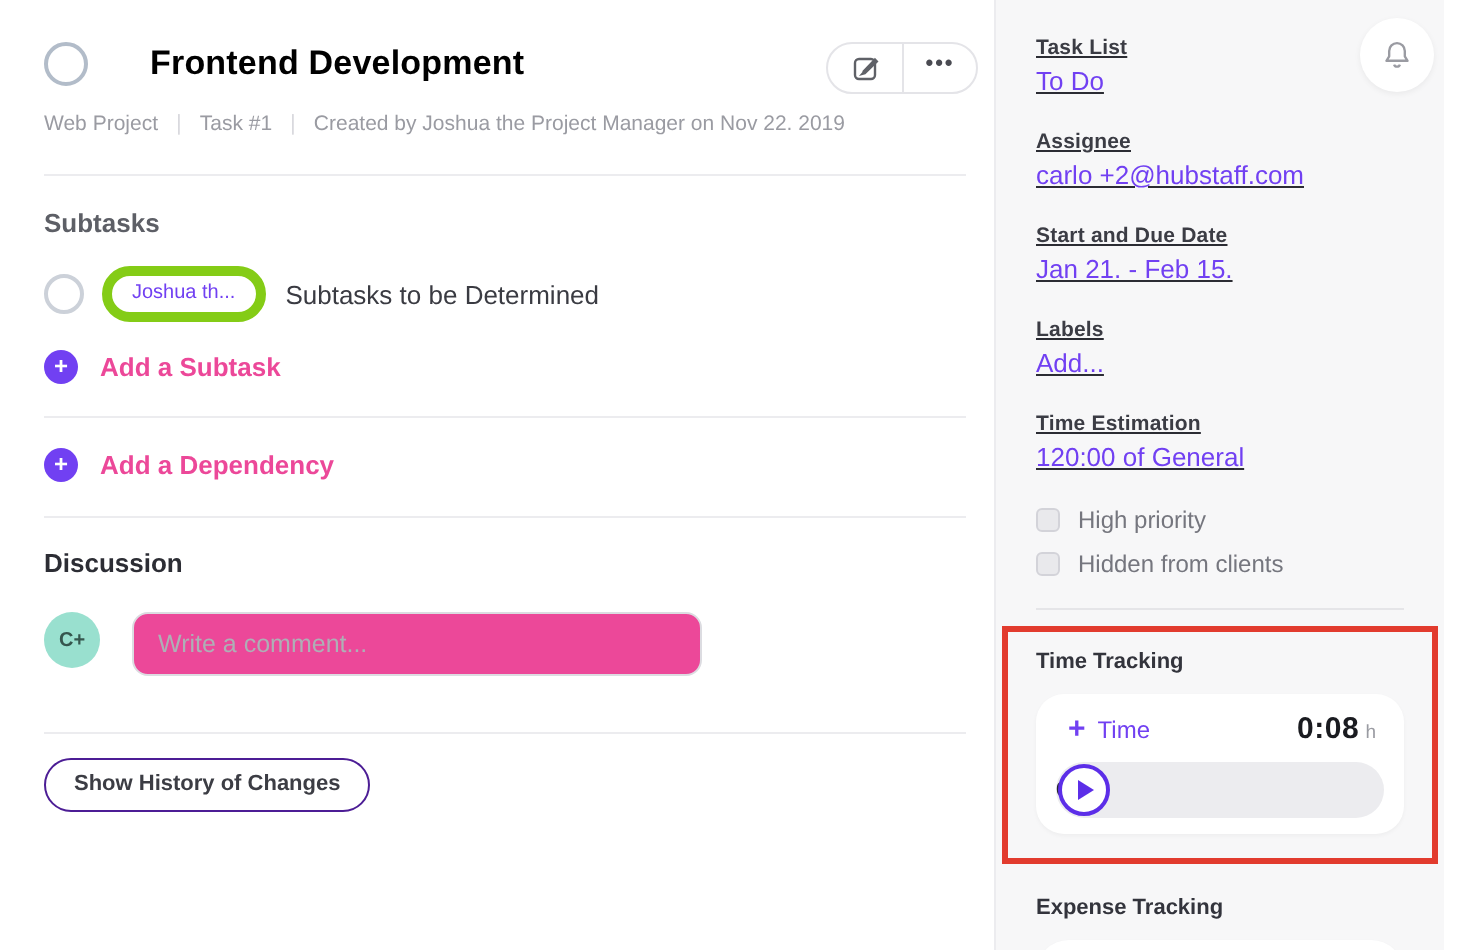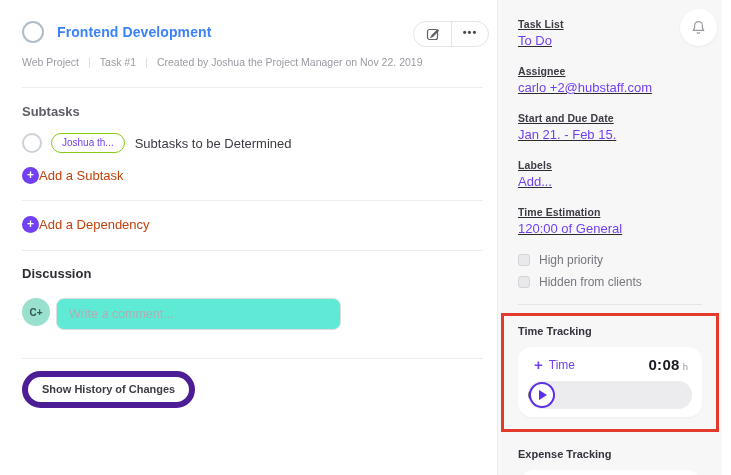--- a/index.html
+++ b/index.html
@@ -4,47 +4,47 @@
 <style>
   * { margin:0; padding:0; box-sizing:border-box; }
   html,body { background:#fff; }
   body { font-family:"Liberation Sans", sans-serif; color:#2b2c33; }
   .screen { position:relative; width:731px; height:475px; background:#fff; overflow:hidden; display:flex; }
 
   
   .main { position:relative; flex:1; padding:0 14px 0 22px; background:#fff; }
   .title-row { display:flex; align-items:center; margin-top:21px; }
   .task-circle { width:22px; height:22px; border-radius:50%; border:2px solid #b2bcc9; background:#fff; flex:0 0 auto; }
-  .page-title { font-size:14px; font-weight:bold; color:#3b82f6; margin-left:13px; letter-spacing:.1px; }
+  .page-title { font-size:17px; font-weight:bold; color:#000000; margin-left:31px; letter-spacing:.1px; }
   .actions { position:absolute; top:21px; right:8px; display:flex; height:26px; border:1px solid #e4e4e8; border-radius:14px; background:#fff; overflow:hidden; }
   .actions .seg { width:37px; display:flex; align-items:center; justify-content:center; cursor:pointer; color:#5f6167; }
   .actions .seg + .seg { border-left:1px solid #e4e4e8; }
   .dots { font-size:11px; letter-spacing:1px; color:#4a4b52; font-weight:bold; line-height:1; padding-bottom:4px; }
   .breadcrumb { display:flex; align-items:center; gap:9px; margin-top:13px; font-size:10.5px; color:#9a9ba2; }
   .breadcrumb .sep { color:#d9d9de; font-size:11px; }
   .rule { height:1px; background:#ececef; border:0; }
   .rule-1 { margin-top:19px; }
   .section-h { font-size:13px; font-weight:bold; color:#5d5f66; margin-top:16px; }
   .subtask-row { display:flex; align-items:center; margin-top:14px; }
   .subtask-circle { width:20px; height:20px; border-radius:50%; border:2px solid #ccd1d9; background:#fff; flex:0 0 auto; }
-  .assignee-badge { margin-left:9px; border:1px solid #84cc16; border-radius:999px; padding:3px 10px 4px; font-size:10px; color:#7140f2; background:#fff; cursor:pointer; }
+  .assignee-badge { margin-left:9px; border:5px solid #84cc16; border-radius:999px; padding:3px 10px 4px; font-size:10px; color:#7140f2; background:#fff; cursor:pointer; }
   .subtask-title { margin-left:10px; font-size:13px; color:#3a3b42; }
   .add-link { display:flex; align-items:center; margin-top:14px; cursor:pointer; }
   .plus-circle { width:17px; height:17px; border-radius:50%; background:#7140f2; color:#fff; display:flex; align-items:center; justify-content:center; font-size:12px; font-weight:bold; line-height:1; padding-bottom:1px; }
-  .add-label { font-size:13px; font-weight:normal; color:#c2410c; }
+  .add-label { margin-left:11px; font-size:13px; font-weight:bold; color:#ec4899; }
   .rule-2 { margin-top:16px; }
   .add-dep { margin-top:15px; }
   .rule-3 { margin-top:17px; }
   .discussion-h { color:#2c2d34; margin-top:15px; }
   .comment-row { display:flex; align-items:flex-start; margin-top:17px; }
   .avatar { width:28px; height:28px; border-radius:50%; background:#99e0cf; color:#35564e; font-size:10px; font-weight:bold; display:flex; align-items:center; justify-content:center; flex:0 0 auto; }
-  .comment-input { margin-left:6px; width:285px; height:32px; border:1px solid #dcdce1; border-radius:8px; font-size:12.5px; color:#3a3b42; padding:0 12px; outline:none; background:#5eead4; font-family:"Liberation Sans", sans-serif; }
+  .comment-input { margin-left:16px; width:285px; height:32px; border:1px solid #dcdce1; border-radius:8px; font-size:12.5px; color:#3a3b42; padding:0 12px; outline:none; background:#ec4899; font-family:"Liberation Sans", sans-serif; }
   .comment-input::placeholder { color:#aeafb6; }
   .rule-4 { margin-top:28px; }
-  .history-btn { display:inline-block; margin-top:12px; border:6px solid #4c1d95; border-radius:999px; background:#fff; padding:6px 14px 7px; font-size:11px; font-weight:bold; color:#3c3d44; cursor:pointer; font-family:"Liberation Sans", sans-serif; }
+  .history-btn { display:inline-block; margin-top:12px; border:1px solid #4c1d95; border-radius:999px; background:#fff; padding:6px 14px 7px; font-size:11px; font-weight:bold; color:#3c3d44; cursor:pointer; font-family:"Liberation Sans", sans-serif; }
 
   
   .side-wrap { width:234px; display:flex; }
   .side { position:relative; width:225px; background:#f7f7f8; border-left:1px solid #ececef; padding:18px 20px 0; }
   .gutter { width:9px; background:#fff; }
   .bell-btn { position:absolute; top:9px; right:5px; width:37px; height:37px; border-radius:50%; background:#fff; box-shadow:0 1px 3px rgba(0,0,0,.06); display:flex; align-items:center; justify-content:center; cursor:pointer; }
   .field { margin-bottom:17px;text-decoration:underline; }
   .f-label { font-size:10.5px; font-weight:bold; color:#3b3c44; letter-spacing:.1px; }
   .f-value { margin-top:3px; font-size:13px; color:#7140f2; cursor:pointer; }
   .checks { margin-top:10px; }

